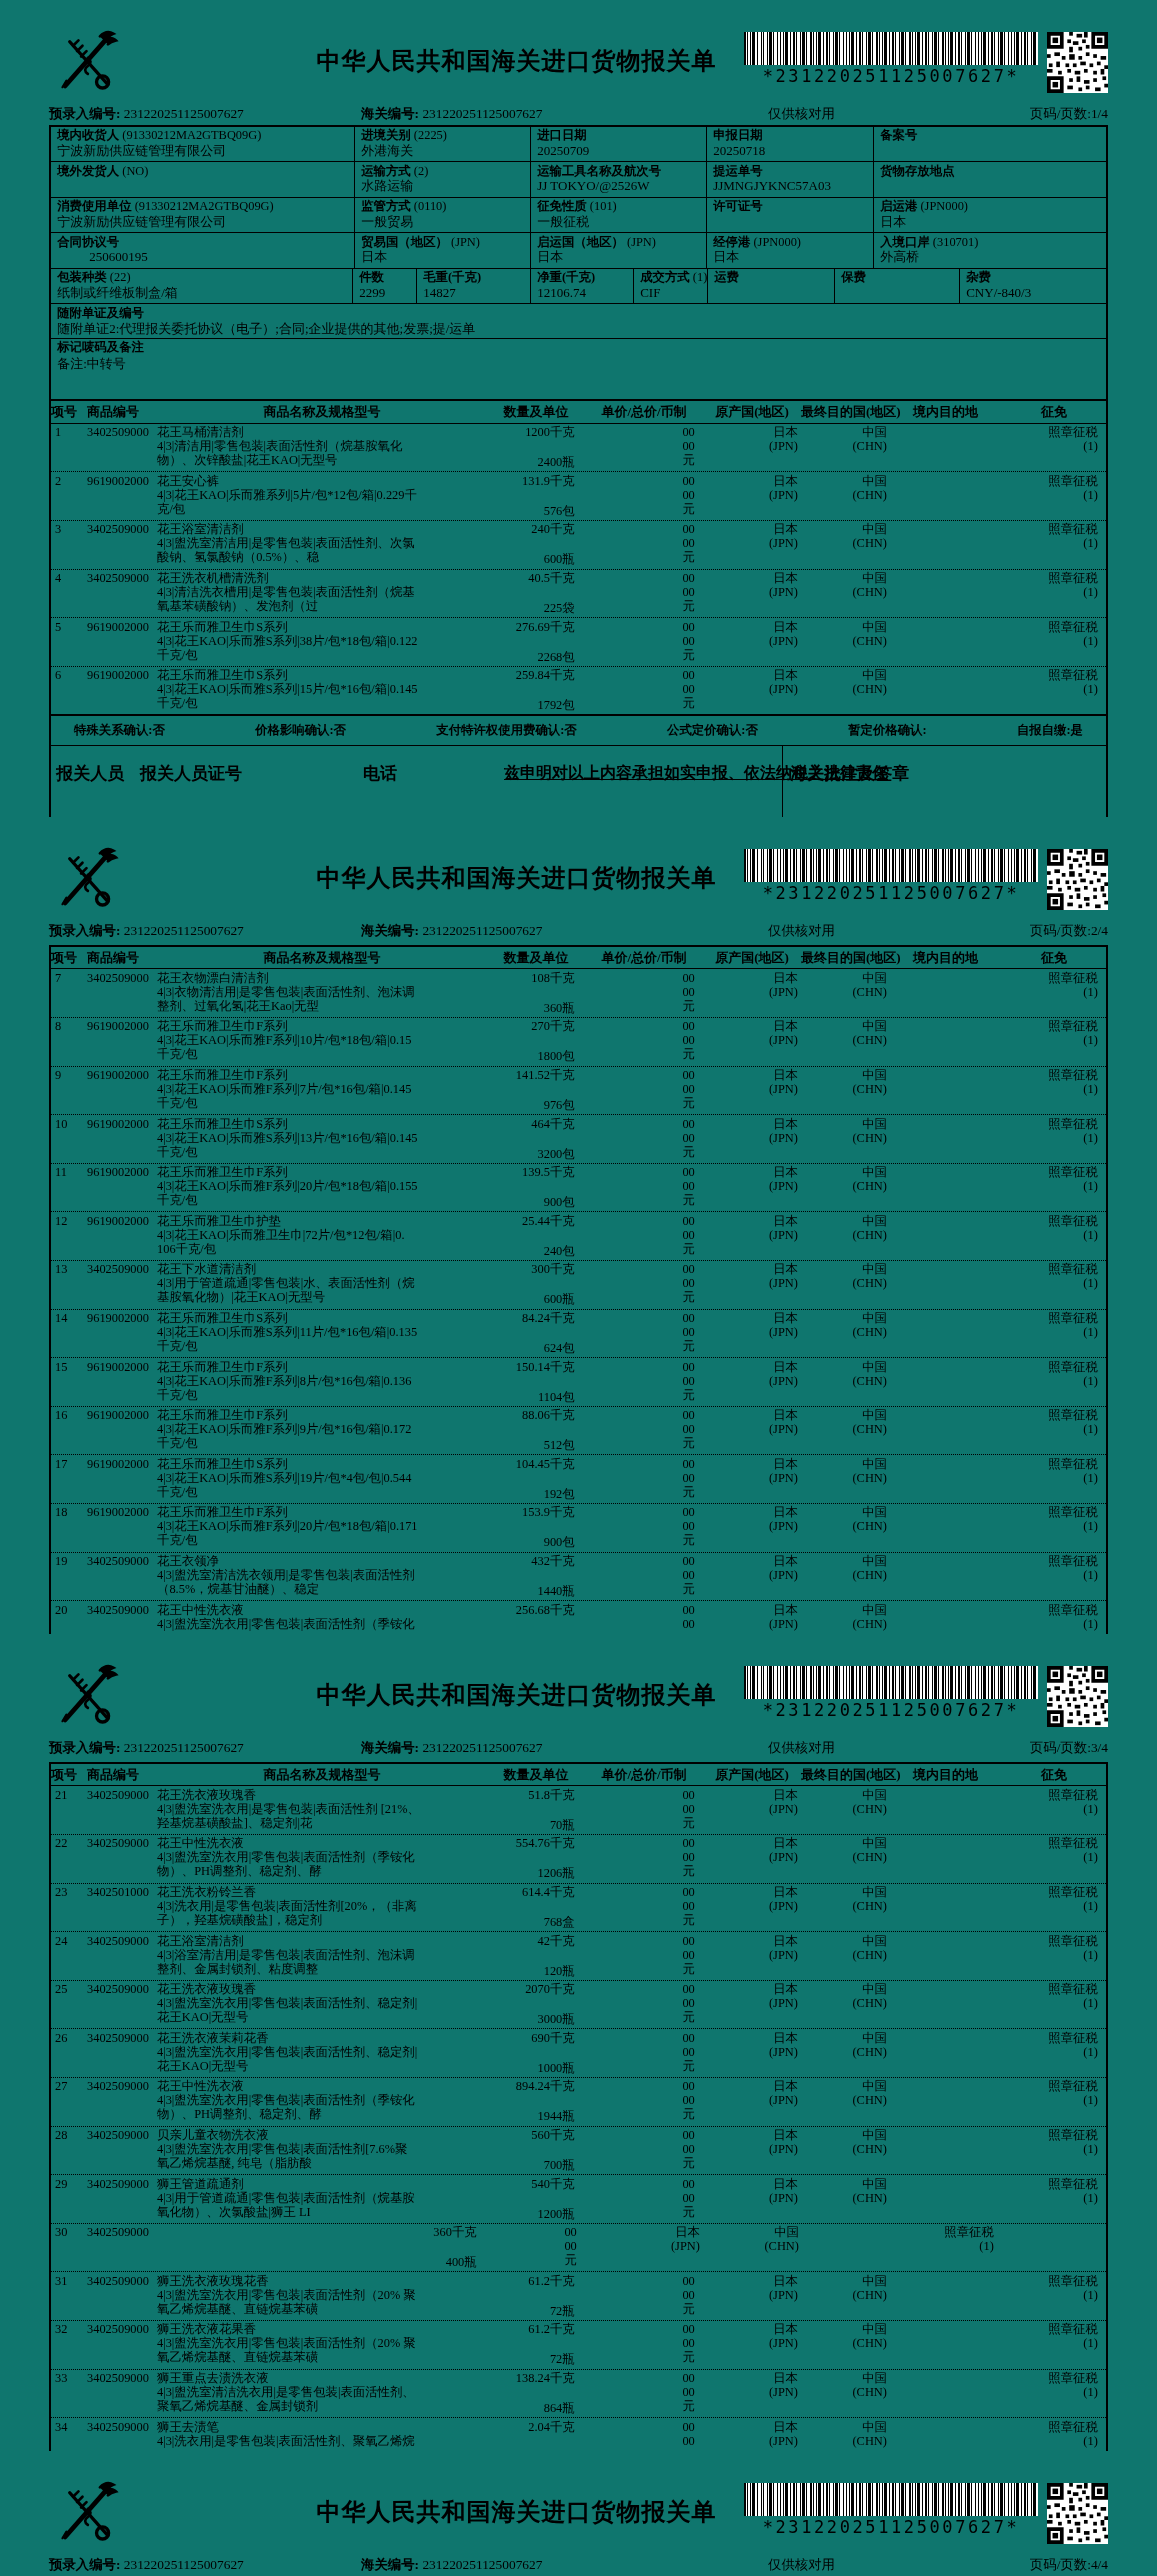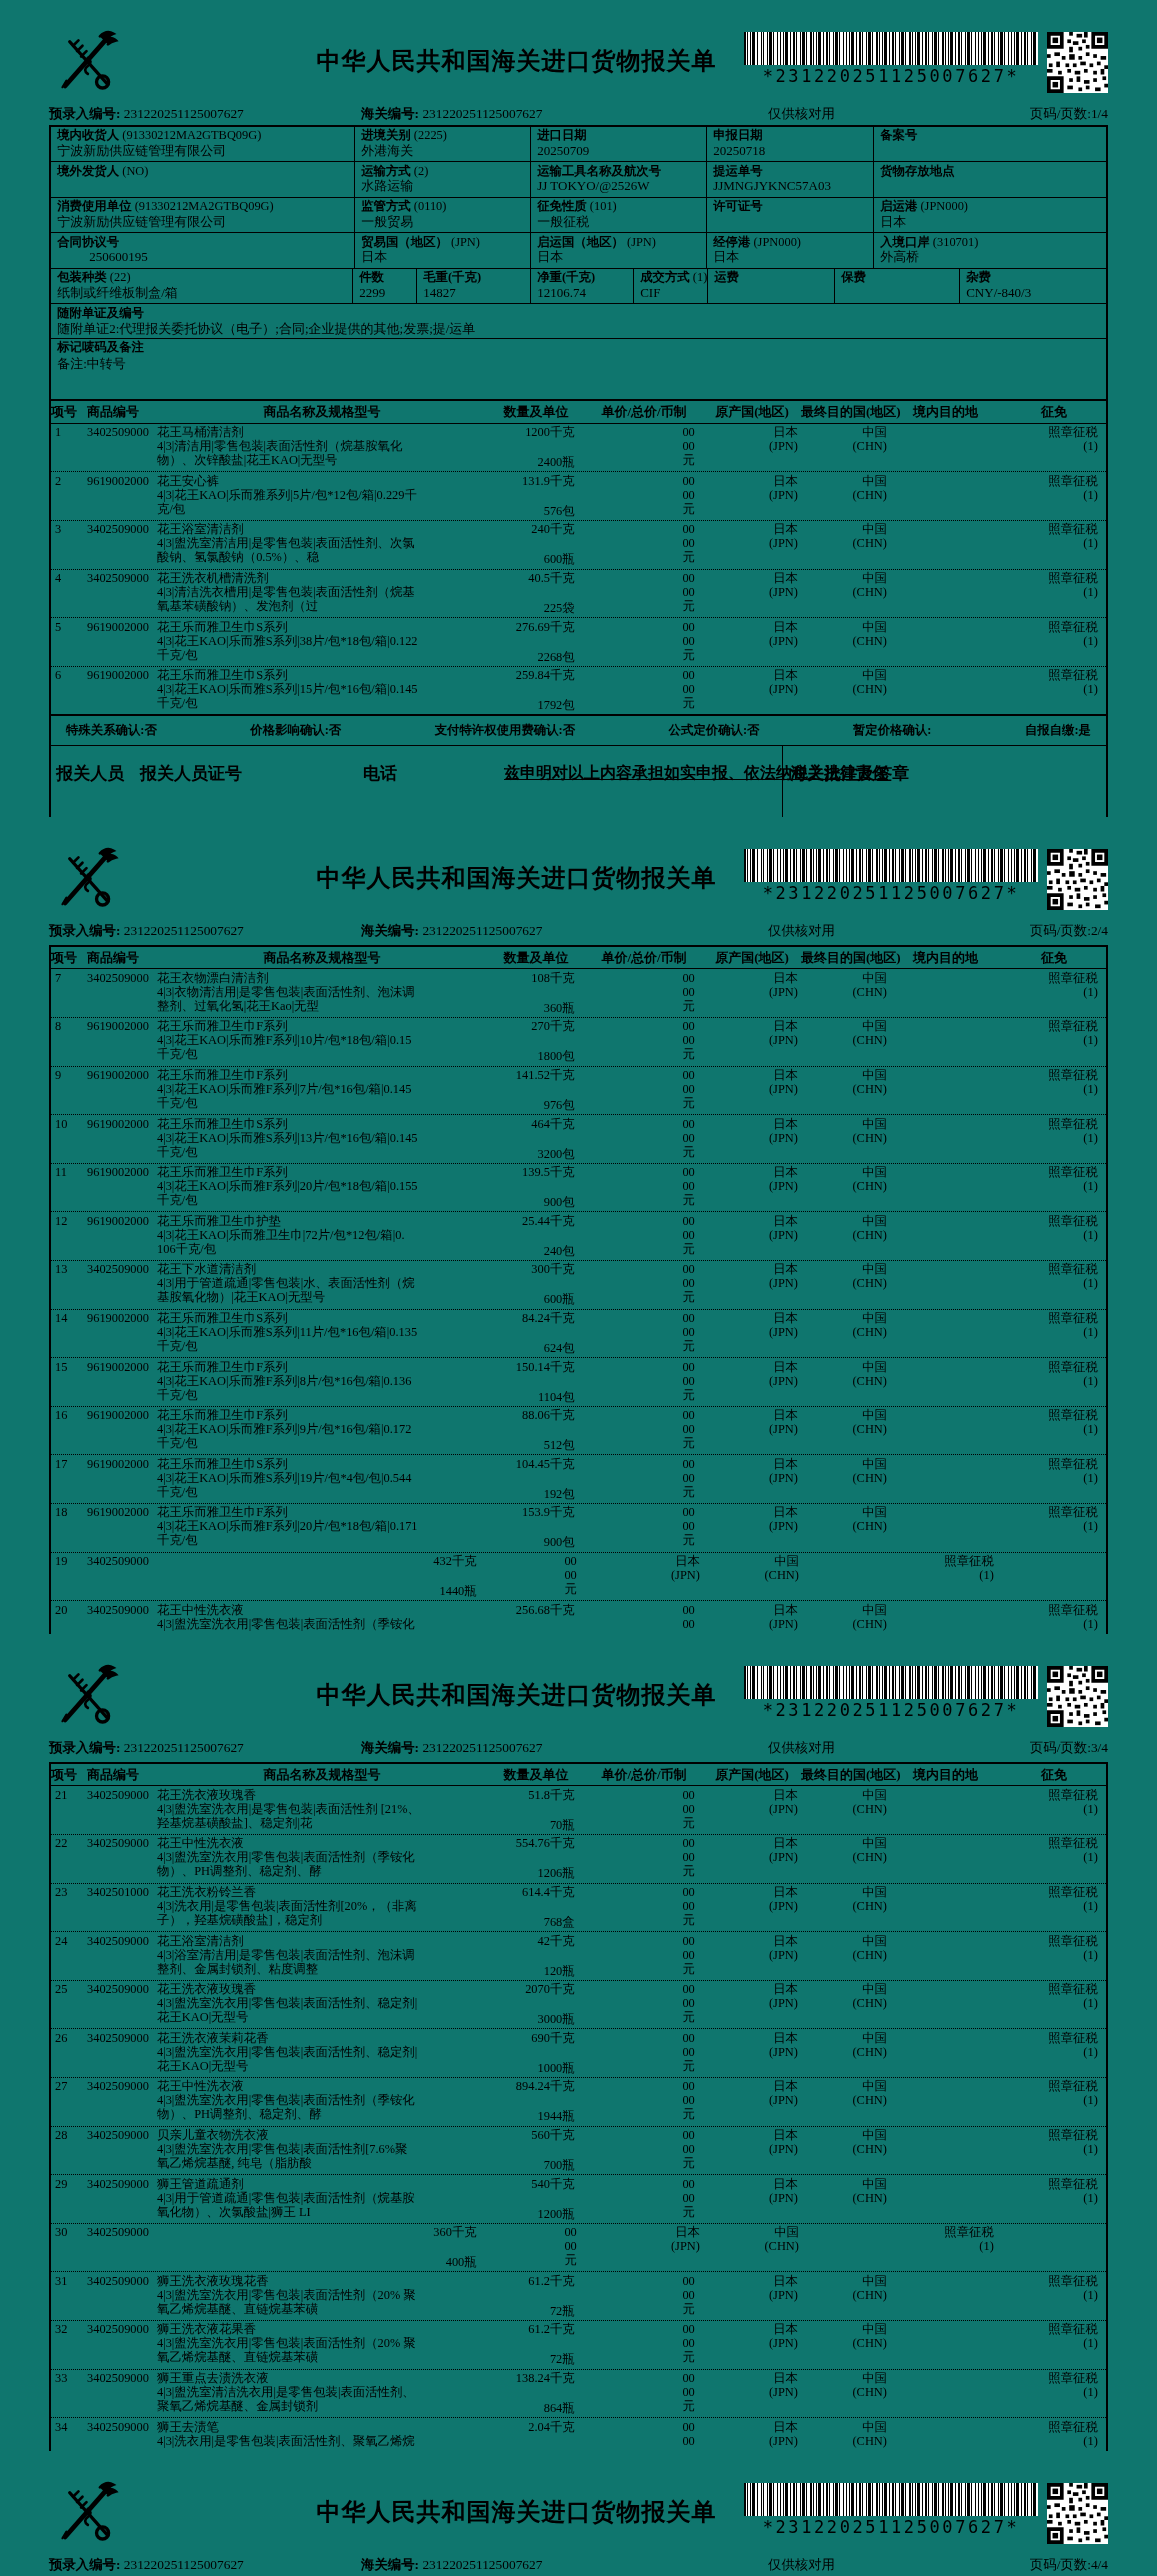--- a/index.html
+++ b/index.html
@@ -56,21 +56,21 @@
   .c-qty{display:flex;flex-direction:column;justify-content:space-between;align-items:flex-end;padding-right:10.3px;}
   .c-price{text-align:right;padding-right:8.2px;}
   .c-origin{text-align:right;padding-right:3.1px;}
   .c-dest{text-align:right;padding-right:2.1px;}
   .c-levy{text-align:right;padding-right:8.2px;}
 
   
   .table-only{border:2.1px solid #000;border-bottom:3.1px solid #000;}
 
   
-  .confirm-row{border-top:2.1px solid #000;display:flex;justify-content:space-between;align-items:center;height:29px;padding:0 15px;font-size:12.4px;font-weight:bold;}
+  .confirm-row{border-top:2.1px solid #000;display:flex;justify-content:space-between;align-items:center;height:29px;padding:0 23px;font-size:12.4px;font-weight:bold;}
   .declarant{border-top:1.5px solid #000;display:grid;grid-template-columns:731px auto;height:112px;}
   .declarant .left{position:relative;}
   .declarant .right{border-left:1px solid #000;position:relative;}
   .declarant .item{position:absolute;font-size:17px;font-weight:bold;white-space:nowrap;}
   .statement{position:absolute;font-size:16px;font-weight:bold;white-space:nowrap;text-decoration:underline;}
 </style>
 </head>
 <body>
 
 <div class="page">
@@ -1003,20 +1003,25 @@
     <div class="gc c-dom"></div>
     <div class="gc c-levy">
       <div>照章征税</div>
       <div>(1)</div>
     </div>
   </div>
 
   <div class="goods-row goods-cols">
     <div class="gc c-no">19</div>
     <div class="gc c-code">3402509000</div>
+    <div class="gc c-name">
+      <div>花王衣领净</div>
+      <div>4|3|盥洗室清洁洗衣领用|是零售包装|表面活性剂</div>
+      <div>（8.5%，烷基甘油醚）、稳定</div>
+    </div>
     <div class="gc c-qty">
       <div>432千克</div>
       <div>1440瓶</div>
     </div>
     <div class="gc c-price">
       <div>00</div>
       <div>00</div>
       <div>元</div>
     </div>
     <div class="gc c-origin">

